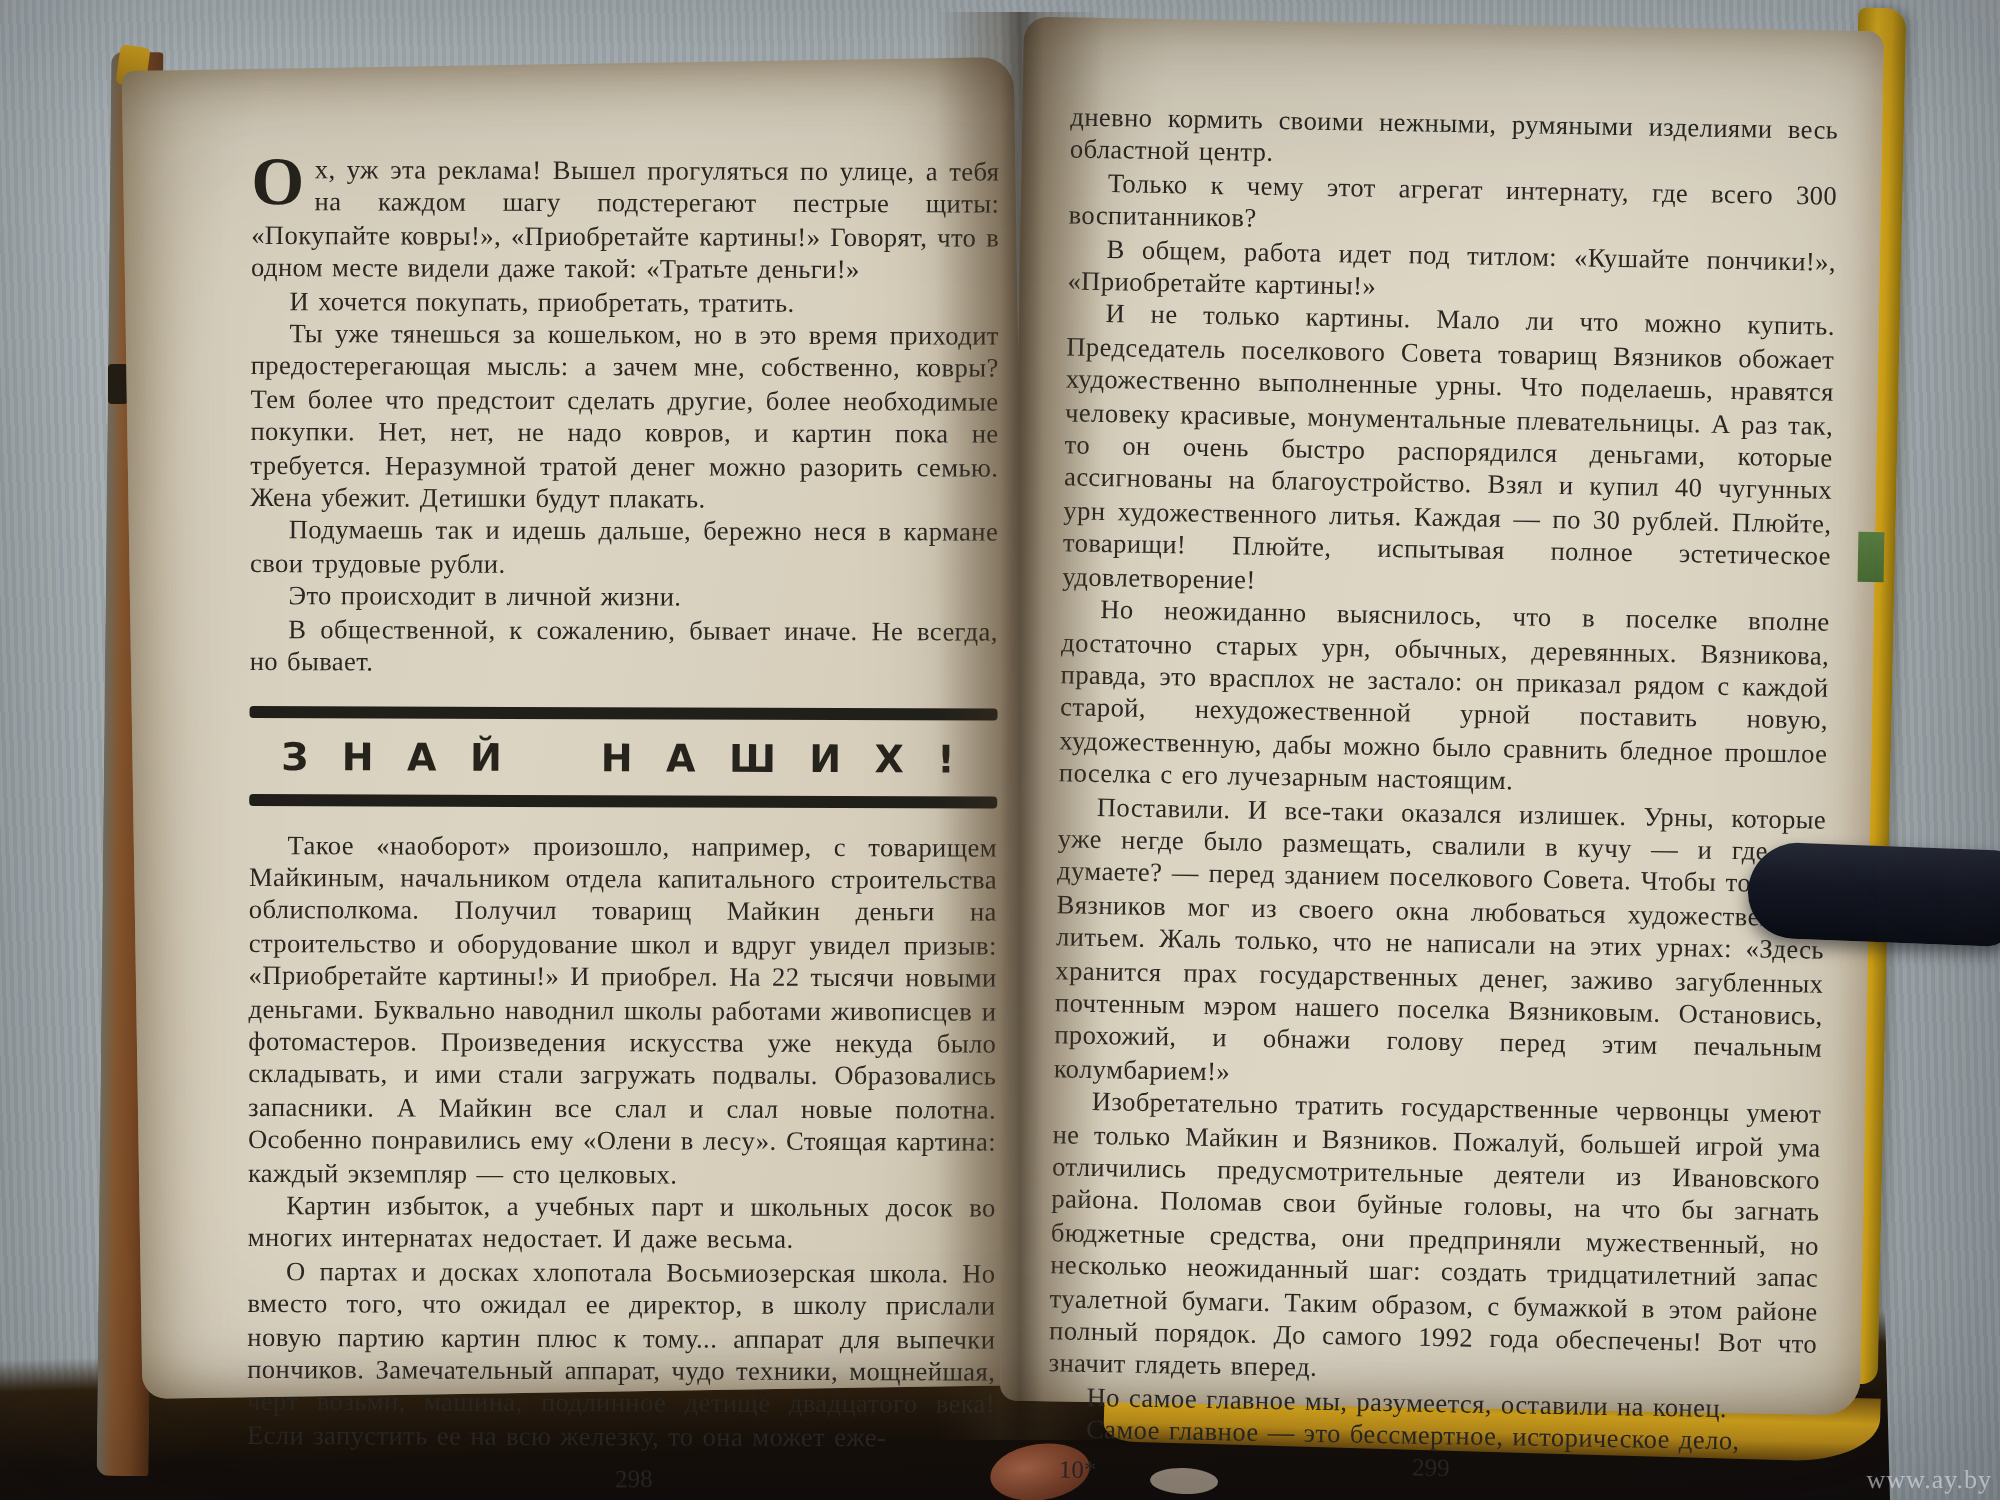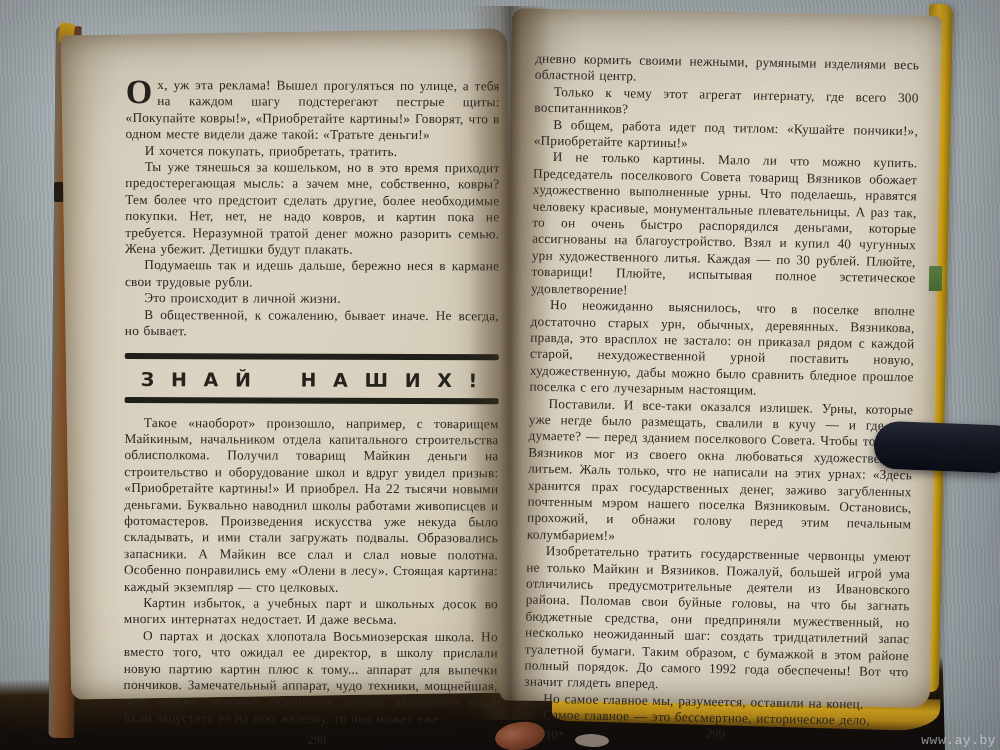--- a/index.html
+++ b/index.html
@@ -54,21 +54,21 @@
   .dropcap{float:left;font-size:34px;line-height:27px;font-weight:bold;
       margin:1px 5px 0 0;color:#26231d;}
   
   .heading-block{margin:13px 0 12px 0;}
   .rule{height:6px;background:#211f1a;border-radius:2px;}
   .heading-text{font-family:"DejaVu Sans",sans-serif;font-weight:bold;
       font-size:19px;letter-spacing:0.88em;word-spacing:0.5em;text-align:center;
       padding:9px 0 7px 0.6em;color:#26231d;white-space:nowrap;}
   .pagenum-left{margin-top:auto;text-align:center;font-size:12.5px;padding:6px 0 8px 0;}
   .footer-row{margin-top:auto;position:relative;font-size:12.5px;height:24px;}
-  .sig{position:absolute;left:22px;top:4px;}
+  .sig{position:absolute;left:6px;top:4px;}
   .pagenum-right{position:absolute;left:0;right:0;top:0;text-align:center;}
   
   .yellow-edge{position:absolute;left:922px;top:4px;width:24px;height:688px;z-index:4;
       transform:rotate(1.2deg);
       background:linear-gradient(90deg,#a8830f 0%,#e7b61e 40%,#d3a418 70%,#94750e 100%);
       border-radius:4px 10px 8px 4px;
       box-shadow: 2px 0 6px rgba(40,35,20,0.35);}
   .green-sticker{position:absolute;left:929px;top:266px;width:13px;height:25px;z-index:6;
       background:linear-gradient(180deg,#5c8142,#4a6d33);transform:rotate(1deg);}
   
@@ -89,21 +89,21 @@
   .glint{position:absolute;left:575px;top:734px;width:34px;height:13px;z-index:3;
       background:#c9b9a5;opacity:0.75;border-radius:50%;transform:rotate(2deg);}
   
   .gutter{position:absolute;left:468px;top:6px;width:84px;height:714px;z-index:8;
       pointer-events:none;
       background:linear-gradient(90deg, rgba(60,45,28,0) 0%, rgba(72,54,32,0.34) 38%,
         rgba(42,30,17,0.58) 50%, rgba(72,54,32,0.3) 64%, rgba(60,45,28,0) 100%);}
   .vignette{position:absolute;inset:0;z-index:9;pointer-events:none;
       box-shadow:inset 0 0 130px rgba(18,18,24,0.35);}
   .watermark{position:absolute;right:4px;bottom:2px;z-index:10;
-      font-family:Liberation Mono, monospace;font-size:13px;
+      font-family:Liberation Serif, serif;font-size:13px;
       color:rgba(233,239,244,0.55);letter-spacing:0.5px;}
 </style>
 </head>
 <body>
 
 <div class="scene">
   <div class="bg"></div>
   <div class="bottom-dark"></div>
   <div class="spine"></div>
   <div class="spine-mark"></div>

